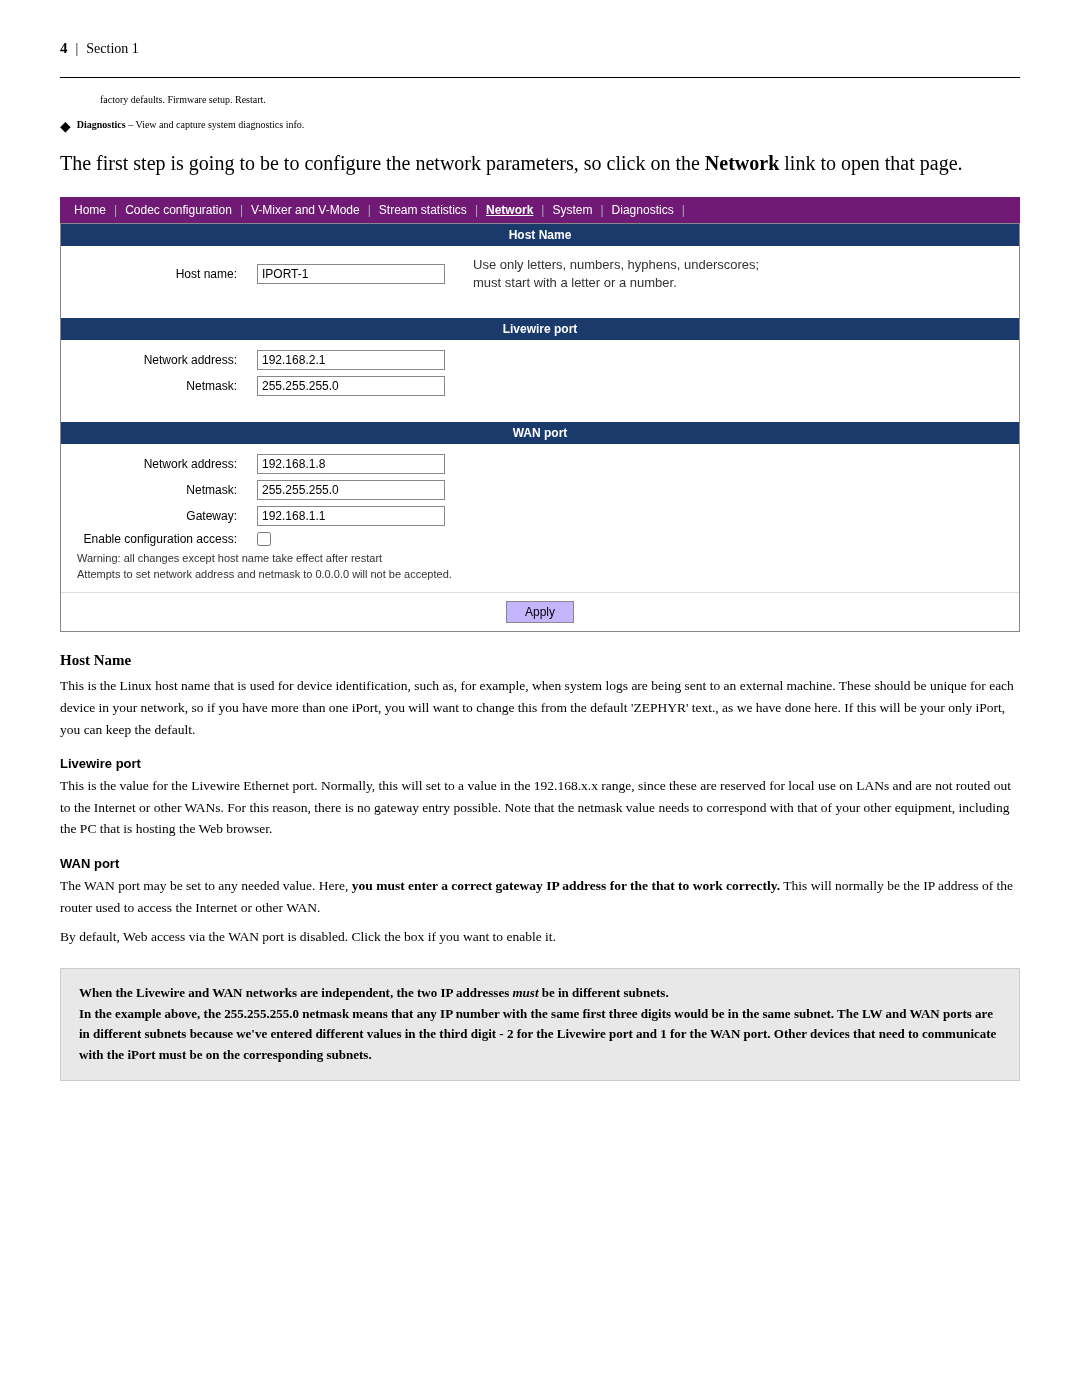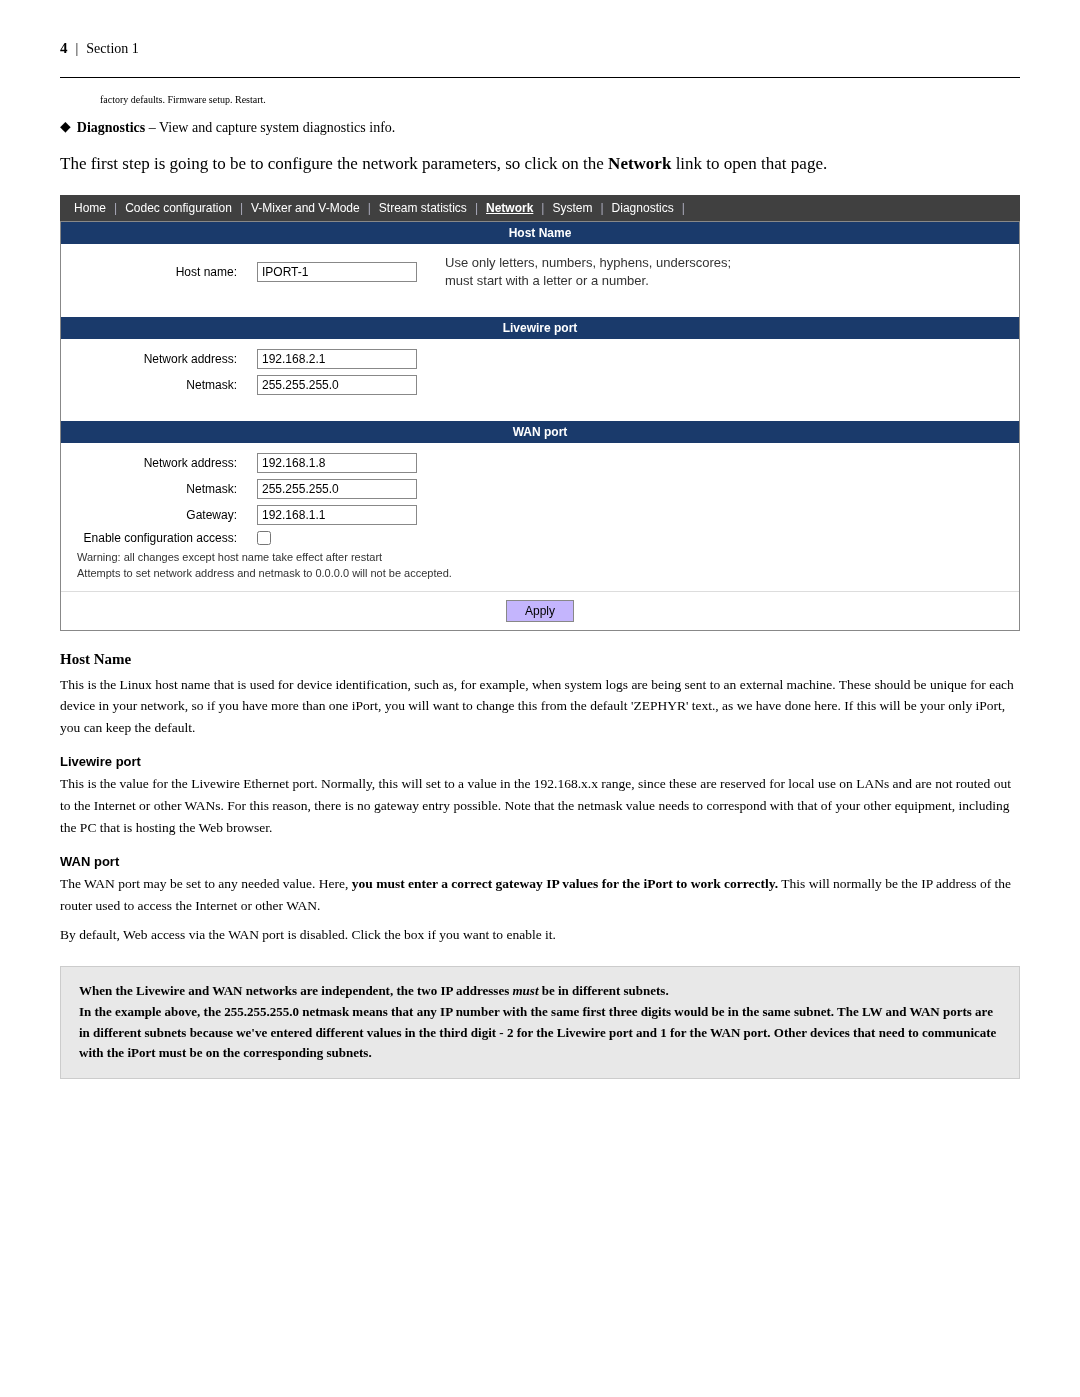--- a/index.html
+++ b/index.html
@@ -41,38 +41,38 @@
       align-items: flex-start;
       margin-bottom: 12px;
       gap: 6px;
     }
     .bullet-diamond {
       font-size: 14px;
       margin-top: 1px;
       flex-shrink: 0;
     }
     .bullet-text {
-      font-size: 14px;
+      font-size: 10px;
       line-height: 1.5;
     }
     .bullet-text strong {
       font-weight: bold;
     }
     .intro-paragraph {
-      font-size: 17px;
+      font-size: 20px;
       line-height: 1.6;
       margin-bottom: 18px;
     }
     .intro-paragraph strong {
       font-weight: bold;
     }
 
     
     .nav-bar {
-      background: #404040;
+      background: #701a75;
       color: #ffffff;
       font-size: 12px;
       padding: 4px 10px;
       display: flex;
       align-items: center;
       gap: 0;
       margin-bottom: 0;
       font-family: Arial, sans-serif;
     }
     .nav-bar span {
@@ -117,21 +117,21 @@
     .form-label {
       width: 160px;
       text-align: right;
       flex-shrink: 0;
       font-size: 12px;
     }
     .form-input {
       border: 1px solid #888;
       padding: 2px 4px;
       font-size: 12px;
-      width: 160px;
+      width: 188px;
       background: #ffffff;
     }
     .form-hint {
       font-size: 13px;
       color: #333;
       margin-left: 8px;
       line-height: 1.4;
     }
     .form-checkbox {
       width: 14px;
@@ -316,21 +316,21 @@
 
 <div class="content-section">
   <div class="subsection-title">Livewire port</div>
   <p>This is the value for the Livewire Ethernet port. Normally, this will set to a value in the 192.168.x.x range, since these are reserved for local use on LANs and are not routed out to the Internet or other WANs. For this reason, there is no gateway entry possible. Note that the netmask value needs to correspond with that of your other equipment, including the PC that is hosting the Web browser.</p>
 </div>
 
 <div class="content-section">
   <div class="subsection-title">WAN port</div>
   <p>
     <span>The WAN port may be set to any needed value. Here,</span>
-    <strong>you must enter a correct gateway IP values for the iPort to work correctly.</strong>
+    <strong>you must enter a correct gateway IP address for the that to work correctly.</strong>
     <span>This will normally be the IP address of the router used to access the Internet or other WAN.</span>
   </p>
   <p>By default, Web access via the WAN port is disabled. Click the box if you want to enable it.</p>
 </div>
 
 <div class="notice-box">
   <p>
     <strong>
       <span>When the Livewire and WAN networks are independent, the two IP addresses</span>
       <em>must</em>

